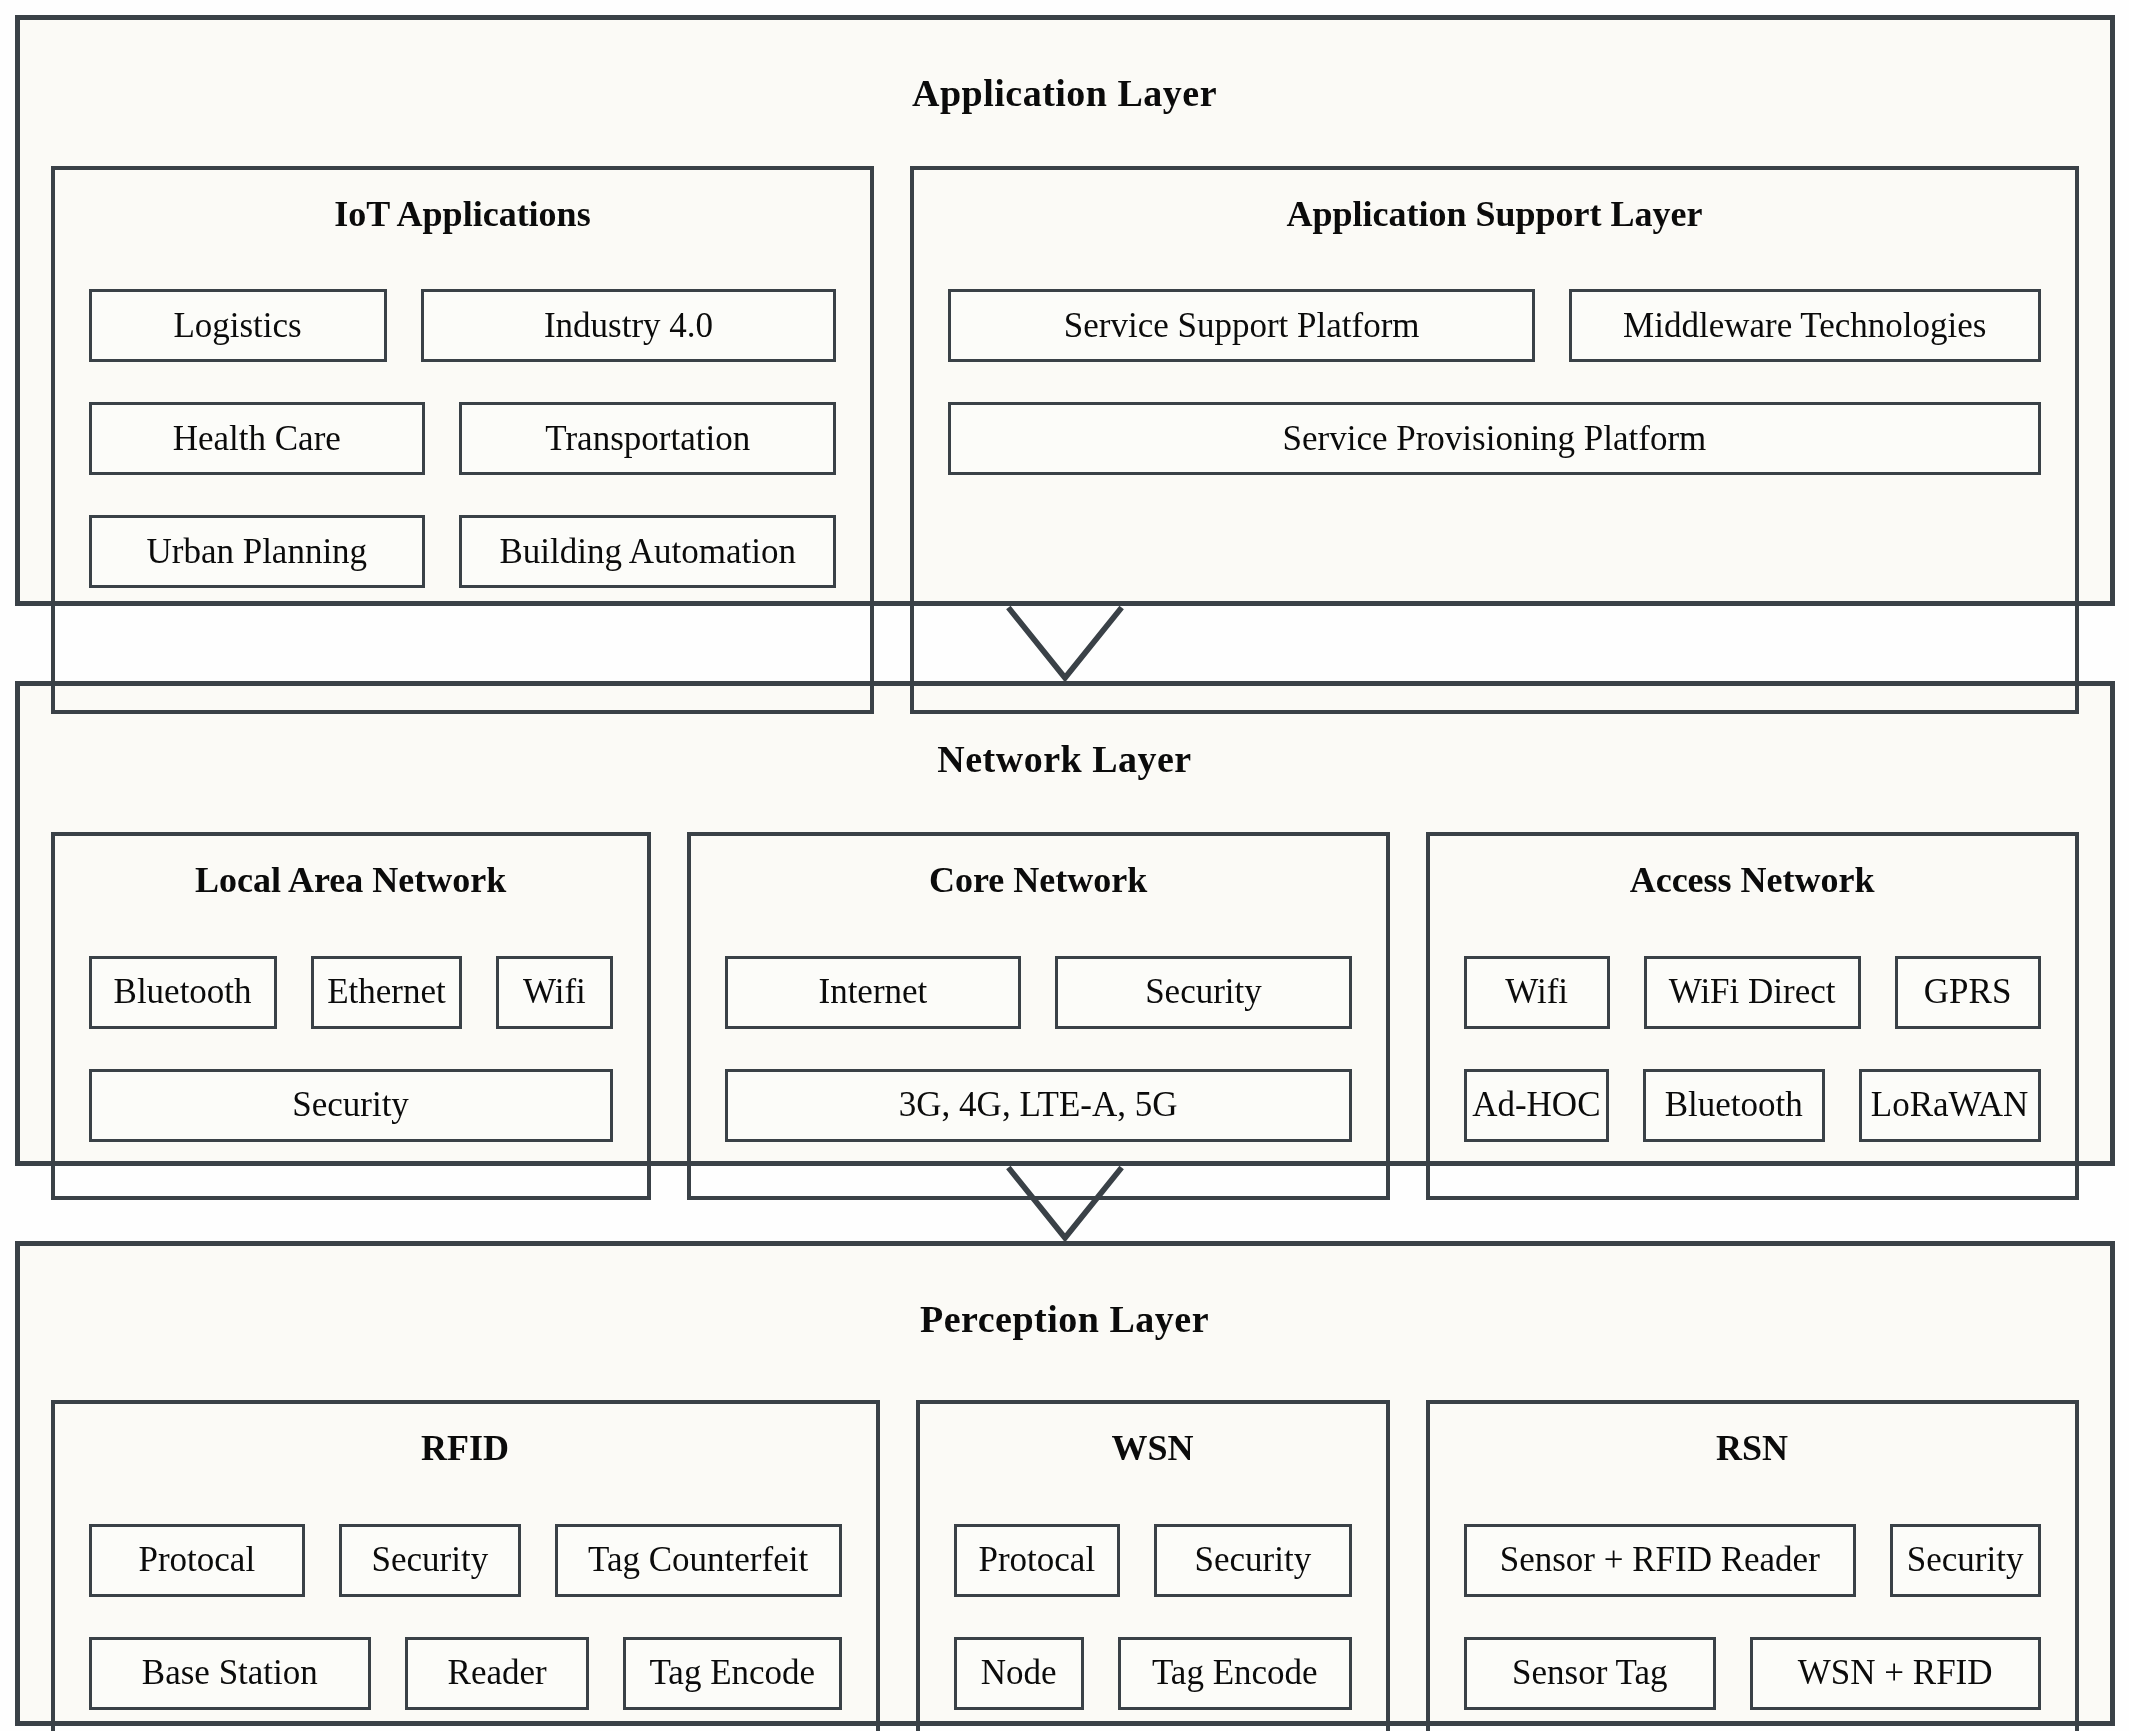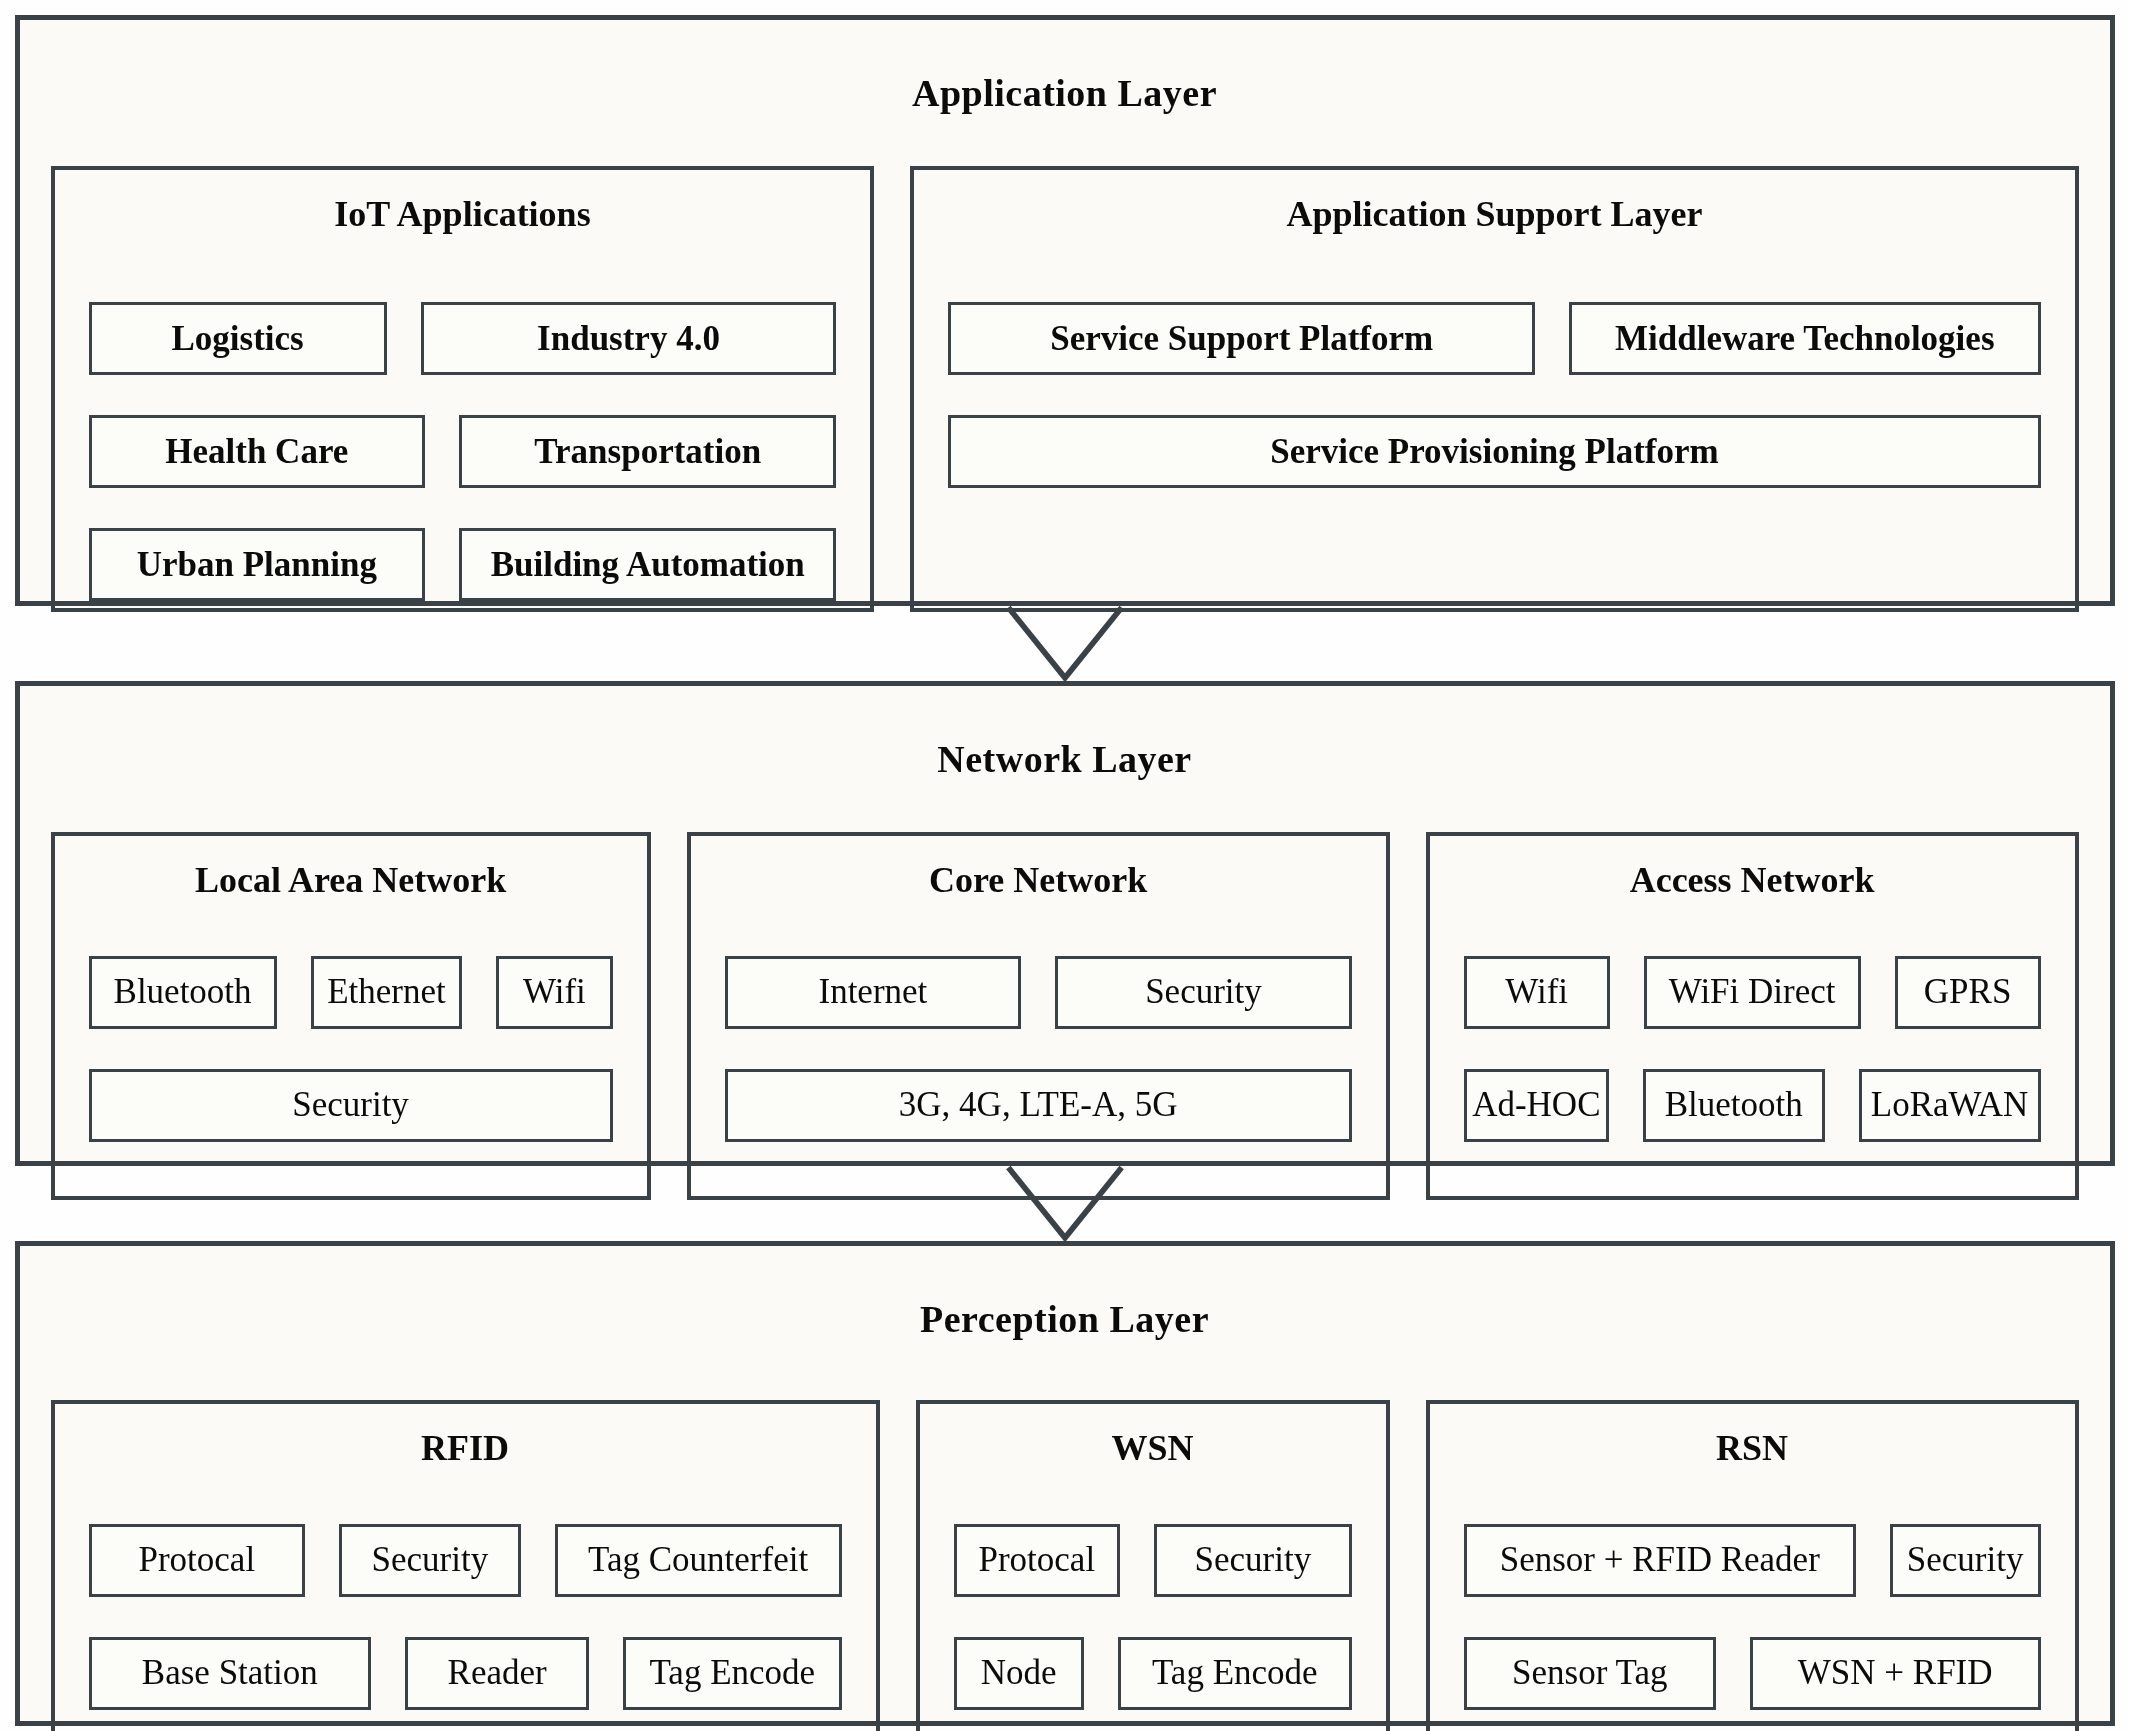--- a/index.html
+++ b/index.html
@@ -42,21 +42,21 @@
     font-size: 38px;
     font-weight: bold;
     letter-spacing: 0.5px;
   }
   .layer-body {
     flex: 0 0 auto;
     display: flex;
     gap: 36px;
     margin: 0 31px;
   }
-  .layer--app  .layer-body { height: 446px; }
+  .layer--app  .layer-body { height: 548px; }
   .layer--net  .layer-body { height: 368px; }
   .layer--perc .layer-body { height: 401px; }
 
   .panel {
     border: 4.7px solid var(--border);
     display: flex;
     flex-direction: column;
     padding: 0 34px;
     min-width: 0;
   }
@@ -67,21 +67,21 @@
     display: flex;
     align-items: center;
     justify-content: center;
     font-size: 36px;
   }
   .rows {
     display: flex;
     flex-direction: column;
     gap: 40px;
   }
-  .layer--app  .rows { margin-top: 20px; font-weight: bold; }
+  .layer--app  .rows { margin-top: 7px; }
   .layer--net  .rows { margin-top: 7.3px; }
   .layer--perc .rows { margin-top: 7.3px; }
 
   .row { display: flex; gap: 34px; }
   .cell {
     border: 3.6px solid var(--border);
     background: var(--cell-fill);
     height: 73px;
     display: flex;
     align-items: center;

